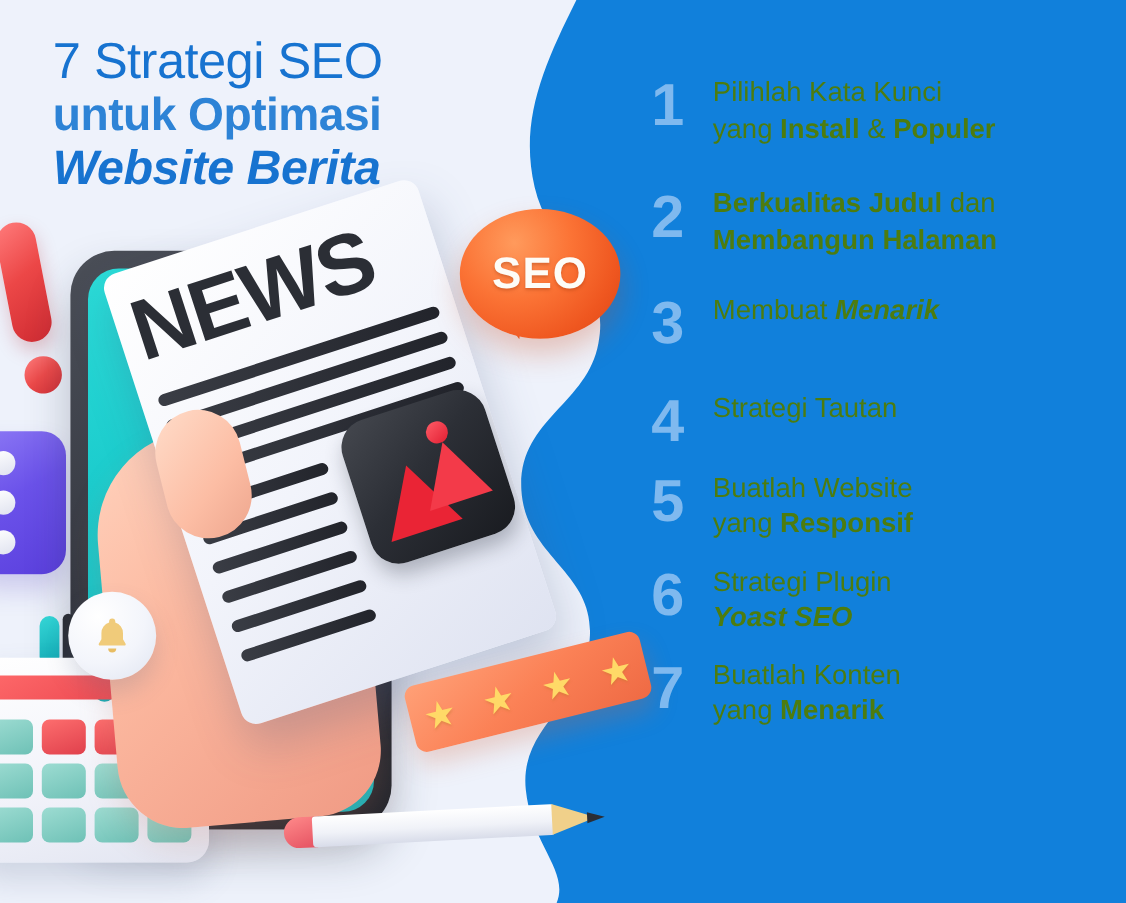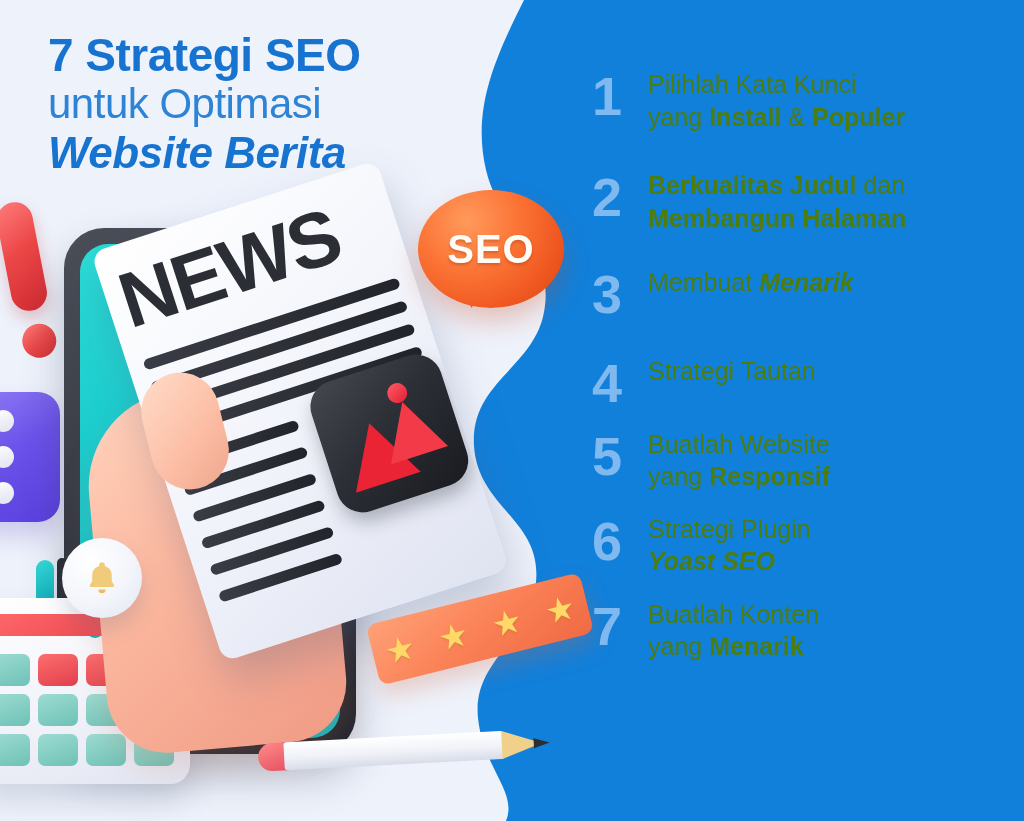--- a/index.html
+++ b/index.html
@@ -11,22 +11,22 @@
   }
   #stage{position:absolute;inset:0;width:1024px;height:821px;overflow:hidden;background:#eef2fb;}
 
   
   .blue-panel{position:absolute;top:0;right:0;width:560px;height:821px;}
   .blue-panel svg{display:block;width:560px;height:821px;}
 
   
   .title-block{position:absolute;left:48px;top:32px;width:430px;z-index:40;}
   .t-line{margin:0;letter-spacing:-0.5px;line-height:1.0;white-space:nowrap;}
-  .t1{font-size:46px;font-weight:bold;color:#1773d0;padding-bottom:5px;}
-  .t2{font-size:42px;font-weight:normal;color:#2d83d6;padding-bottom:6px;}
+  .t1{font-size:46px;font-weight:normal;color:#1773d0;padding-bottom:5px;}
+  .t2{font-size:42px;font-weight:bold;color:#2d83d6;padding-bottom:6px;}
   .t3{font-size:44px;font-weight:bold;font-style:italic;color:#1773d0;}
 
   
   .list{position:absolute;left:592px;top:62px;width:420px;z-index:40;}
   .item{display:flex;align-items:flex-start;margin-bottom:12px;}
   .num{
     width:56px;flex:0 0 56px;
     font-size:54px;font-weight:bold;color:#7fb9ef;
     line-height:0.98;text-align:left;
     padding-top:8px;

